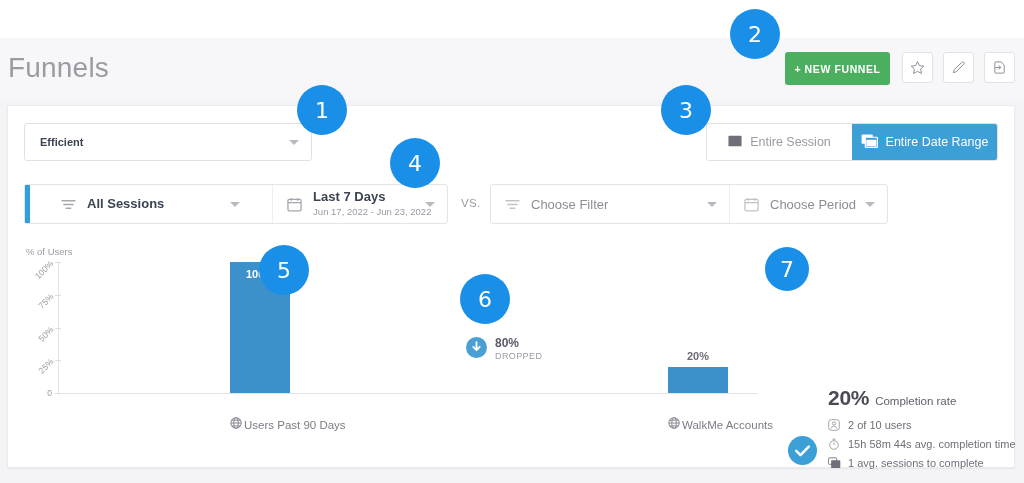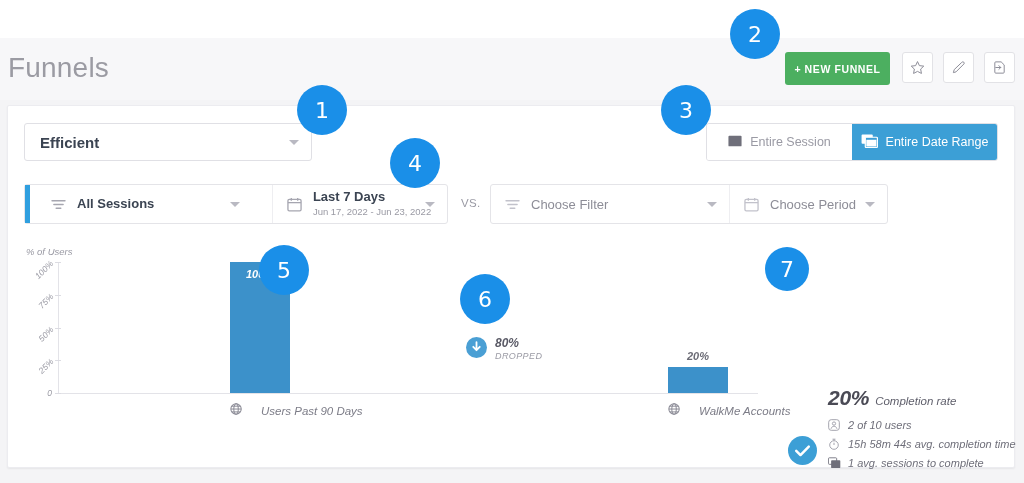--- a/index.html
+++ b/index.html
@@ -41,21 +41,21 @@
     border:1px solid #ececf0;border-radius:2px;box-sizing:border-box;
     box-shadow:0 1px 2px rgba(0,0,0,.06);
   }
 
   
   #funnel-select{
     position:absolute;left:16px;top:17px;width:288px;height:38px;
     background:#fff;border:1px solid #e0e0e5;border-radius:3px;box-sizing:border-box;
     display:flex;align-items:center;cursor:pointer;
   }
-  #funnel-select-value{font-size:15px;color:#3b4452;font-weight:bold;margin-left:15px;}
+  #funnel-select-value{font-size:11px;color:#3b4452;font-weight:bold;margin-left:15px;}
   .caret{
     position:absolute;right:12px;top:50%;margin-top:-2px;width:0;height:0;
     border-left:5px solid transparent;border-right:5px solid transparent;
     border-top:5px solid #b9b9c2;
   }
 
   
   #session-toggle{
     position:absolute;right:16px;top:17px;width:292px;height:38px;border-radius:3px;
     display:flex;overflow:hidden;border:1px solid #e0e0e5;box-sizing:border-box;
@@ -75,55 +75,55 @@
     border-radius:3px;box-sizing:border-box;display:flex;
   }
   #filter-group-left{left:0;width:424px;}
   #filter-group-right{left:466px;width:398px;}
   .blue-bar{position:absolute;left:0;top:0;width:5px;height:100%;background:#2f9fdf;}
   .filter-cell{
     position:relative;height:100%;display:flex;align-items:center;cursor:pointer;
     box-sizing:border-box;
   }
   .filter-cell + .filter-cell{border-left:1px solid #eeeef1;}
-  #cell-all-sessions{width:238px;padding-left:26px;}
+  #cell-all-sessions{width:238px;padding-left:36px;}
   #cell-last7{width:184px;padding-left:14px;margin-left:20px;}
   #cell-choose-filter{width:238px;padding-left:14px;}
   #cell-choose-period{width:158px;padding-left:14px;}
   .filter-icon{flex:0 0 auto;margin-right:11px;display:flex;align-items:center;}
   .filter-label-strong{font-size:13px;color:#3b4452;font-weight:bold;line-height:1.15;}
   .filter-label-muted{font-size:13px;color:#8d8d97;}
   .filter-sub{font-size:9.5px;color:#9a9aa4;line-height:1.3;margin-top:1px;}
   #vs-label{
     position:absolute;left:437px;top:13px;font-size:11.5px;color:#9a9aa4;letter-spacing:.3px;
   }
 
   
-  #chart-area{position:absolute;left:0;top:130px;width:1008px;height:230px;font-style:italic;}
+  #chart-area{position:absolute;left:0;top:130px;width:1008px;height:230px;}
   #chart-axis-title{position:absolute;left:18px;top:10px;font-size:9.5px;color:#9a9aa4;}
   #plot{position:absolute;left:50px;top:26px;width:700px;height:170px;}
   #y-axis-line{position:absolute;left:0;top:0;width:1px;height:131px;background:#e3e3e8;}
   #x-axis-line{position:absolute;left:0;top:131px;width:700px;height:1px;background:#e3e3e8;}
   .y-tick{position:absolute;left:-3px;width:6px;height:1px;background:#dcdce2;}
   .y-label{
     position:absolute;right:100%;margin-right:6px;font-size:8.5px;color:#9a9aa4;
     white-space:nowrap;transform:rotate(-45deg);transform-origin:right center;
   }
   .y-label.flat{transform:none;}
   .bar{position:absolute;bottom:0;background:#3c91ca;}
   .bar-value-in{
     position:absolute;top:6px;left:0;width:100%;text-align:center;color:#fff;
     font-size:11px;font-weight:bold;
   }
   .bar-value-out{
     position:absolute;left:0;width:100%;text-align:center;color:#6b6b75;
     font-size:11px;font-weight:bold;
   }
   .x-label{
-    position:absolute;top:141px;display:flex;align-items:center;gap:18px;
+    position:absolute;top:155px;display:flex;align-items:center;gap:1px;
     font-size:11.5px;color:#7c7c87;white-space:nowrap;
   }
   
   #dropped{position:absolute;left:408px;top:75px;display:flex;align-items:center;gap:8px;}
   #dropped-texts{line-height:1.15;}
   #dropped-pct{font-size:12px;font-weight:bold;color:#5a5a66;}
   #dropped-label{font-size:9px;color:#9a9aa4;letter-spacing:.4px;}
 
   
   #stats{position:absolute;left:780px;top:150px;width:225px;}

